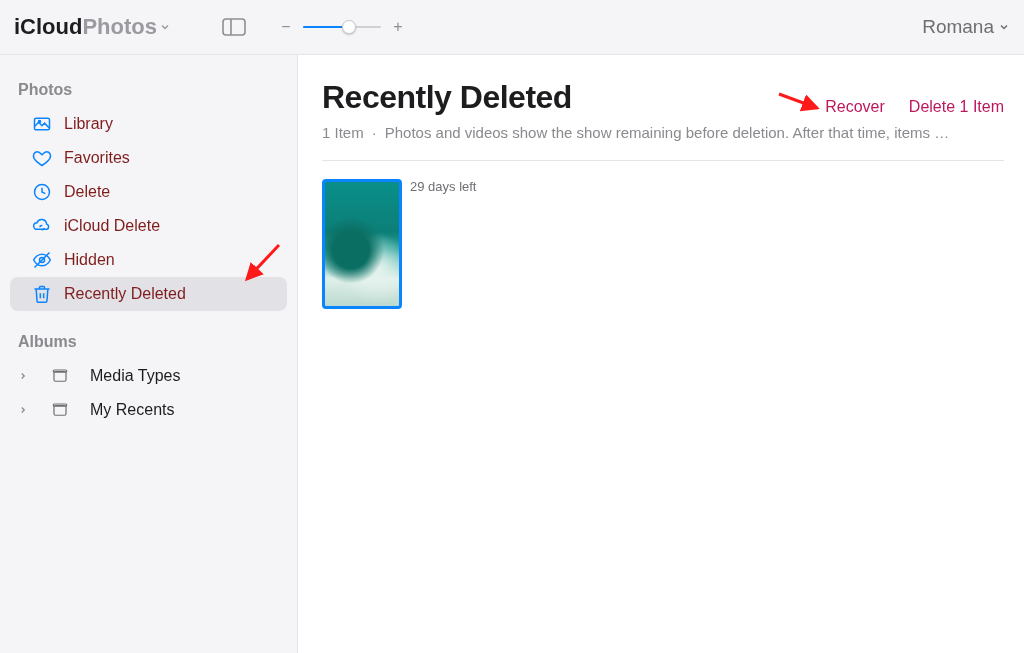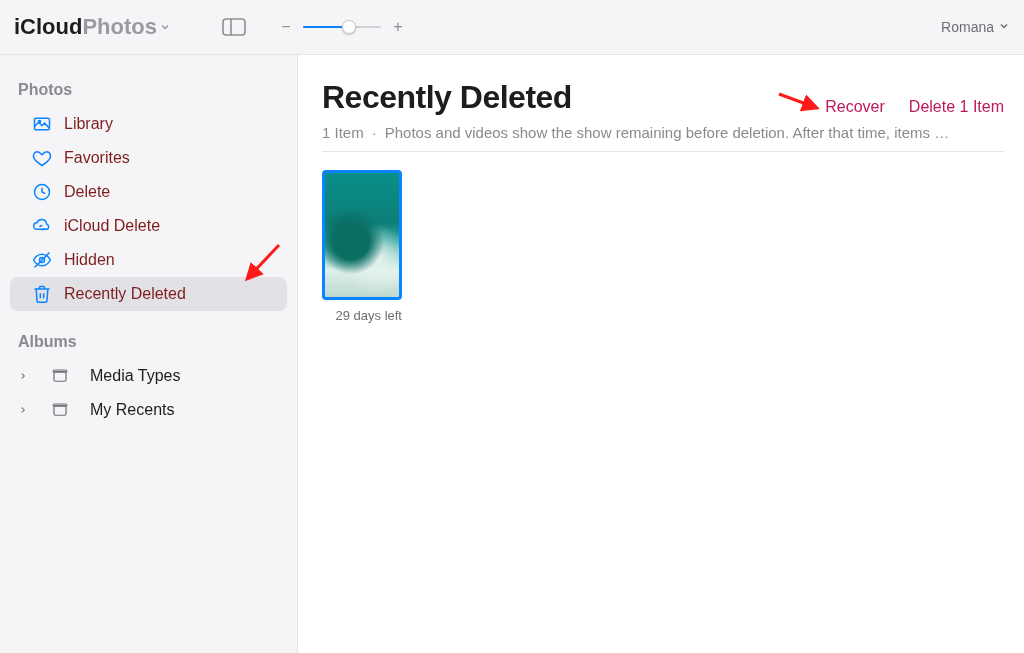--- a/index.html
+++ b/index.html
@@ -18,21 +18,21 @@
   .title-chevron { color: #9a9aa0; margin-left: 2px; display:flex; align-items:center; }
   .tb-gap { width: 48px; }
   .sidebar-toggle { width: 30px; height: 22px; display:flex; align-items:center; justify-content:center; cursor:pointer; color:#6e6e73; }
   .zoom-group { display:flex; align-items:center; gap:10px; margin-left:30px; }
   .zoom-sign { color:#8e8e93; font-size:16px; width:14px; text-align:center; cursor:pointer; }
   .zoom-slider { position:relative; width:78px; height:16px; }
   .zoom-track { position:absolute; top:7px; left:0; right:0; height:2px; background:#d0d0d5; border-radius:2px; }
   .zoom-fill { position:absolute; top:7px; left:0; width:55%; height:2px; background:#0a84ff; border-radius:2px; }
   .zoom-thumb { position:absolute; top:1px; left:50%; width:14px; height:14px; border-radius:50%; background:#fff; border:1px solid #c8c8cd; box-shadow:0 1px 2px rgba(0,0,0,.2); }
   .spacer { flex:1; }
-  .account { display:flex; align-items:flex-start; gap:4px; color:#6e6e73; font-size:14px; cursor:pointer; }
+  .account { display:flex; align-items:flex-start; gap:4px; color:#6e6e73; font-size:19px; cursor:pointer; }
 
   .body { display:flex; height: calc(653px - 55px); }
   .sidebar {
     width: 298px;
     background: #f5f5f7;
     border-right: 1px solid #e5e5e7;
     padding: 22px 10px 10px 10px;
   }
   .sb-header { color:#8a8a8f; font-size:16px; font-weight:600; padding: 4px 8px 8px 8px; }
   .sb-item {
@@ -50,26 +50,26 @@
   }
   .sb-chevron { width:14px; display:flex; align-items:center; justify-content:center; color:#8a8a8f; }
   .sb-folder-icon { width:20px; height:20px; display:flex; align-items:center; justify-content:center; color:#6e6e73; }
   .sb-group-gap { height: 18px; }
 
   .main { flex:1; display:flex; flex-direction:column; padding: 24px 20px 0 24px; overflow:hidden; }
   .main-header-row { display:flex; align-items:flex-end; justify-content:space-between; }
   .main-title { font-size:32px; font-weight:800; letter-spacing:-0.5px; }
   .main-actions { display:flex; gap:24px; align-items:center; position:relative; }
   .action-btn { font-size:16px; color:#be185d; cursor:pointer; background:none; border:none; padding:0; }
-  .meta-row { display:flex; align-items:flex-start; gap:8px; color:#8a8a8f; font-size:15px; padding:8px 0 10px 0; border-bottom:1px solid #e5e5e7; white-space:nowrap; overflow:hidden; }
+  .meta-row { display:flex; align-items:flex-start; gap:8px; color:#8a8a8f; font-size:15px; padding:8px 0 19px 0; border-bottom:1px solid #e5e5e7; white-space:nowrap; overflow:hidden; }
   .meta-dot { color:#8a8a8f; }
   .meta-desc { overflow:hidden; text-overflow:ellipsis; }
 
   .grid { padding-top:18px; display:flex; gap:20px; }
-  .thumb-wrap { display:flex; flex-direction:column; align-items:flex-end; gap:8px; }
+  .thumb-wrap { display:flex; flex-direction:row; align-items:flex-start; gap:8px; }
   .thumb {
     width:80px; height:130px;
     border:3px solid #0a84ff; border-radius:4px;
     background:
       radial-gradient(circle at 35% 55%, #0b6e63 0%, #0b6e63 22%, rgba(11,110,99,0) 40%),
       radial-gradient(circle at 70% 70%, #e8f4ef 0%, rgba(232,244,239,0) 35%),
       linear-gradient(180deg, #0a8f8a 0%, #0c7f77 40%, #2aa39a 55%, #dff0ea 78%, #bcd9cf 100%);
     cursor:pointer;
   }
   .thumb-label { font-size:13px; color:#6e6e73; }

